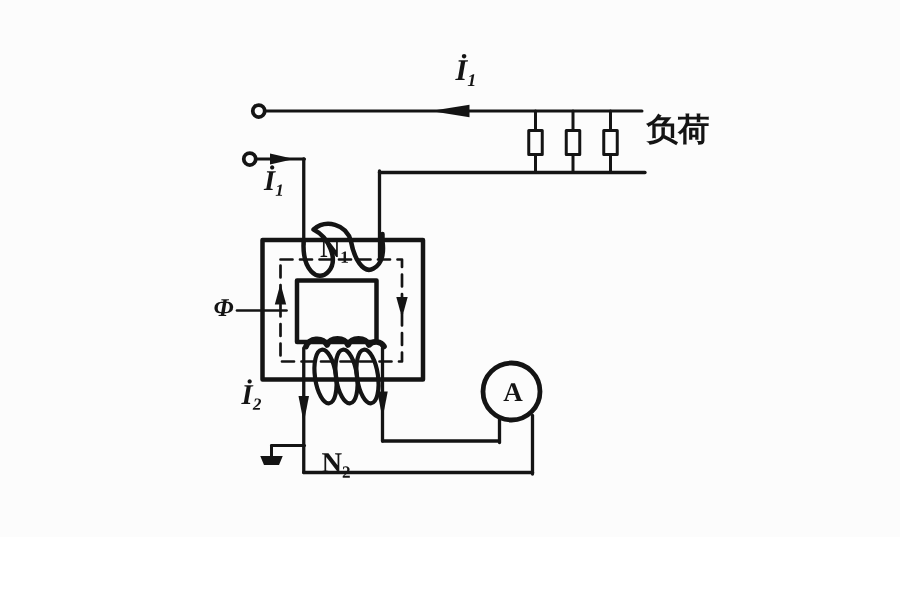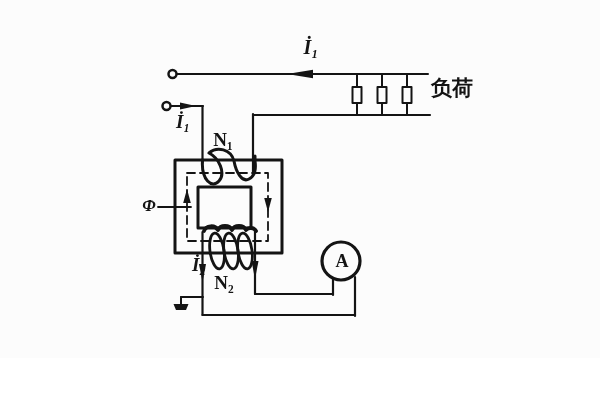--- a/index.html
+++ b/index.html
@@ -13,21 +13,21 @@
   }
   .stage svg{position:absolute;left:0;top:0;}
   .lbl{
     position:absolute;
     transform:translate(-50%,-50%);
     white-space:nowrap;
     color:#141414;
     line-height:1;
   }
   .cur{font-style:italic;font-weight:700;font-size:20px;}
-  .turns{font-weight:600;font-size:19px;}
+  .turns{font-weight:600;font-size:19px;margin-top:27px;}
   .phi{font-style:italic;font-weight:700;font-size:17px;}
   .cjk{font-family:"Liberation Sans",sans-serif;font-weight:700;font-size:21px;text-align:right;}
   .amm{font-weight:600;font-size:18px;}
   .title{
     font-family:"Liberation Sans",sans-serif;
     font-weight:700;font-size:25px;letter-spacing:1px;
   }
 </style>
 </head>
 <body>
@@ -113,19 +113,19 @@
   <div class="lbl cur" style="left:311px;top:47px;">İ₁</div>
 
   <div class="lbl cjk" style="left:452px;top:87px;">负荷</div>
 
   <div class="lbl cur" style="left:183px;top:121px;font-size:19px;">İ₁</div>
 
   <div class="lbl turns" style="left:223px;top:139px;">N₁</div>
 
   <div class="lbl phi" style="left:149px;top:205px;">Φ</div>
 
-  <div class="lbl cur" style="left:168px;top:264px;font-size:19px;margin-left:31px;">İ₂</div>
+  <div class="lbl cur" style="left:168px;top:264px;font-size:19px;">İ₂</div>
 
   <div class="lbl turns" style="left:224px;top:282px;font-family:Liberation Serif, serif;">N₂</div>
 
   <div class="lbl amm" style="left:342px;top:261px;">A</div>
 
 </div>
 
 </body></html>

